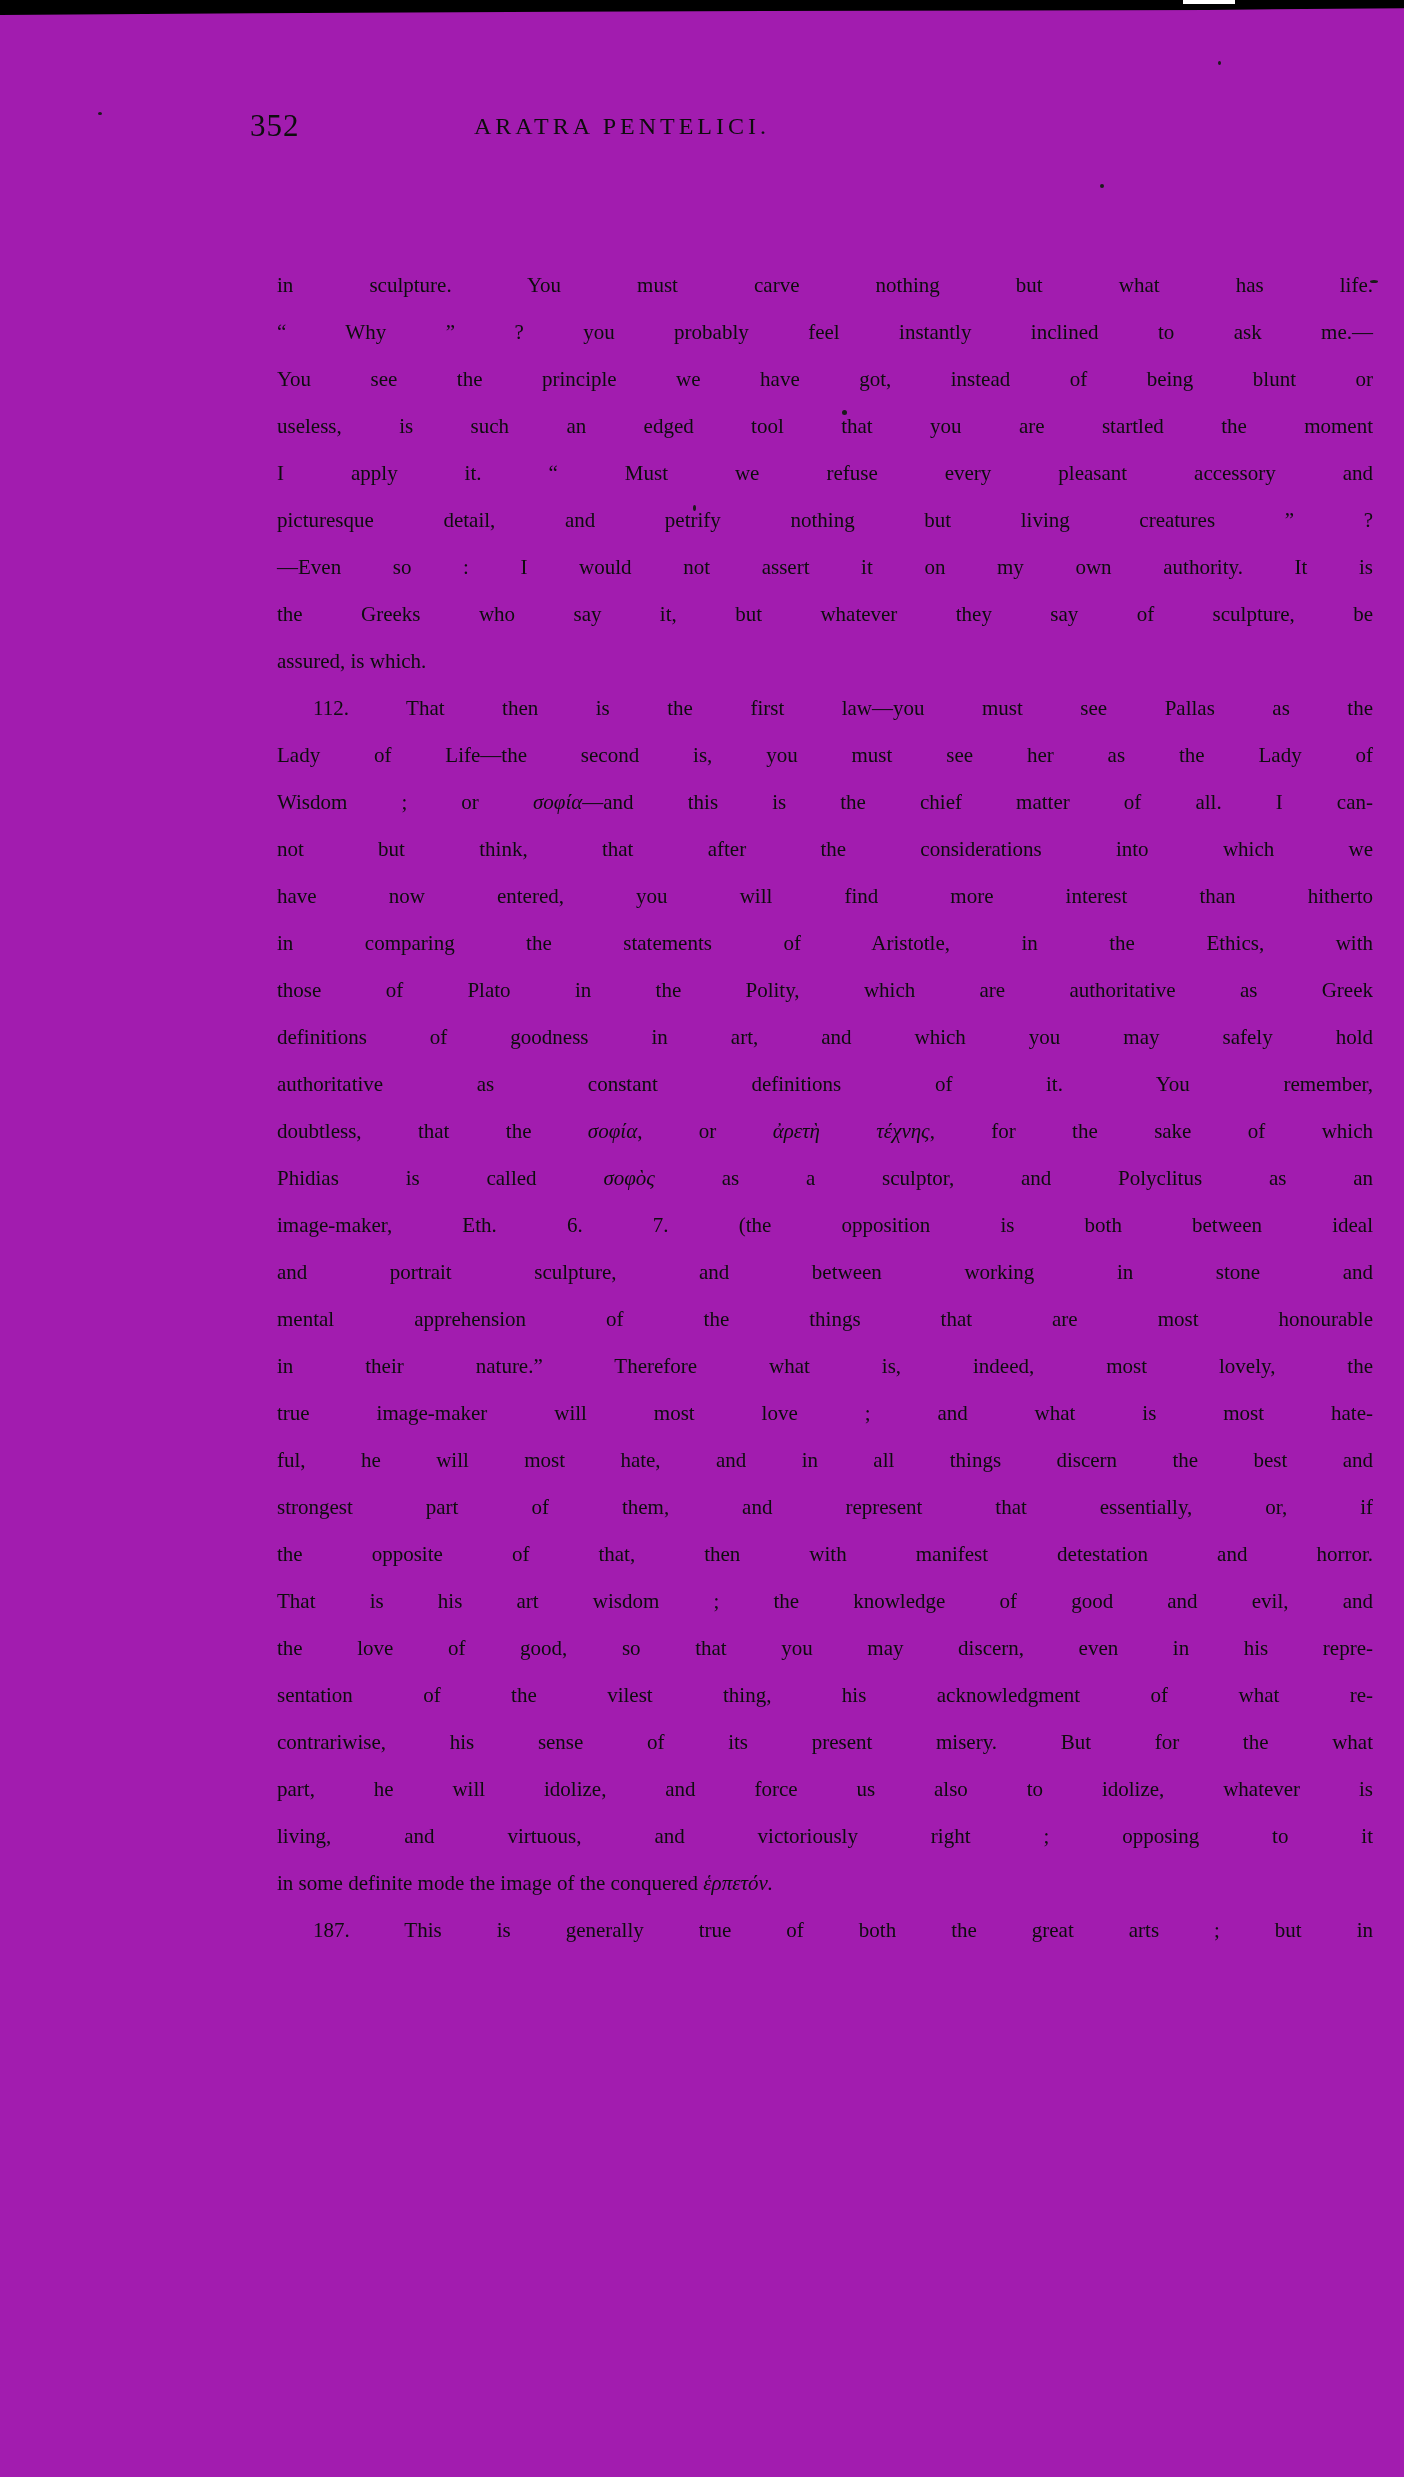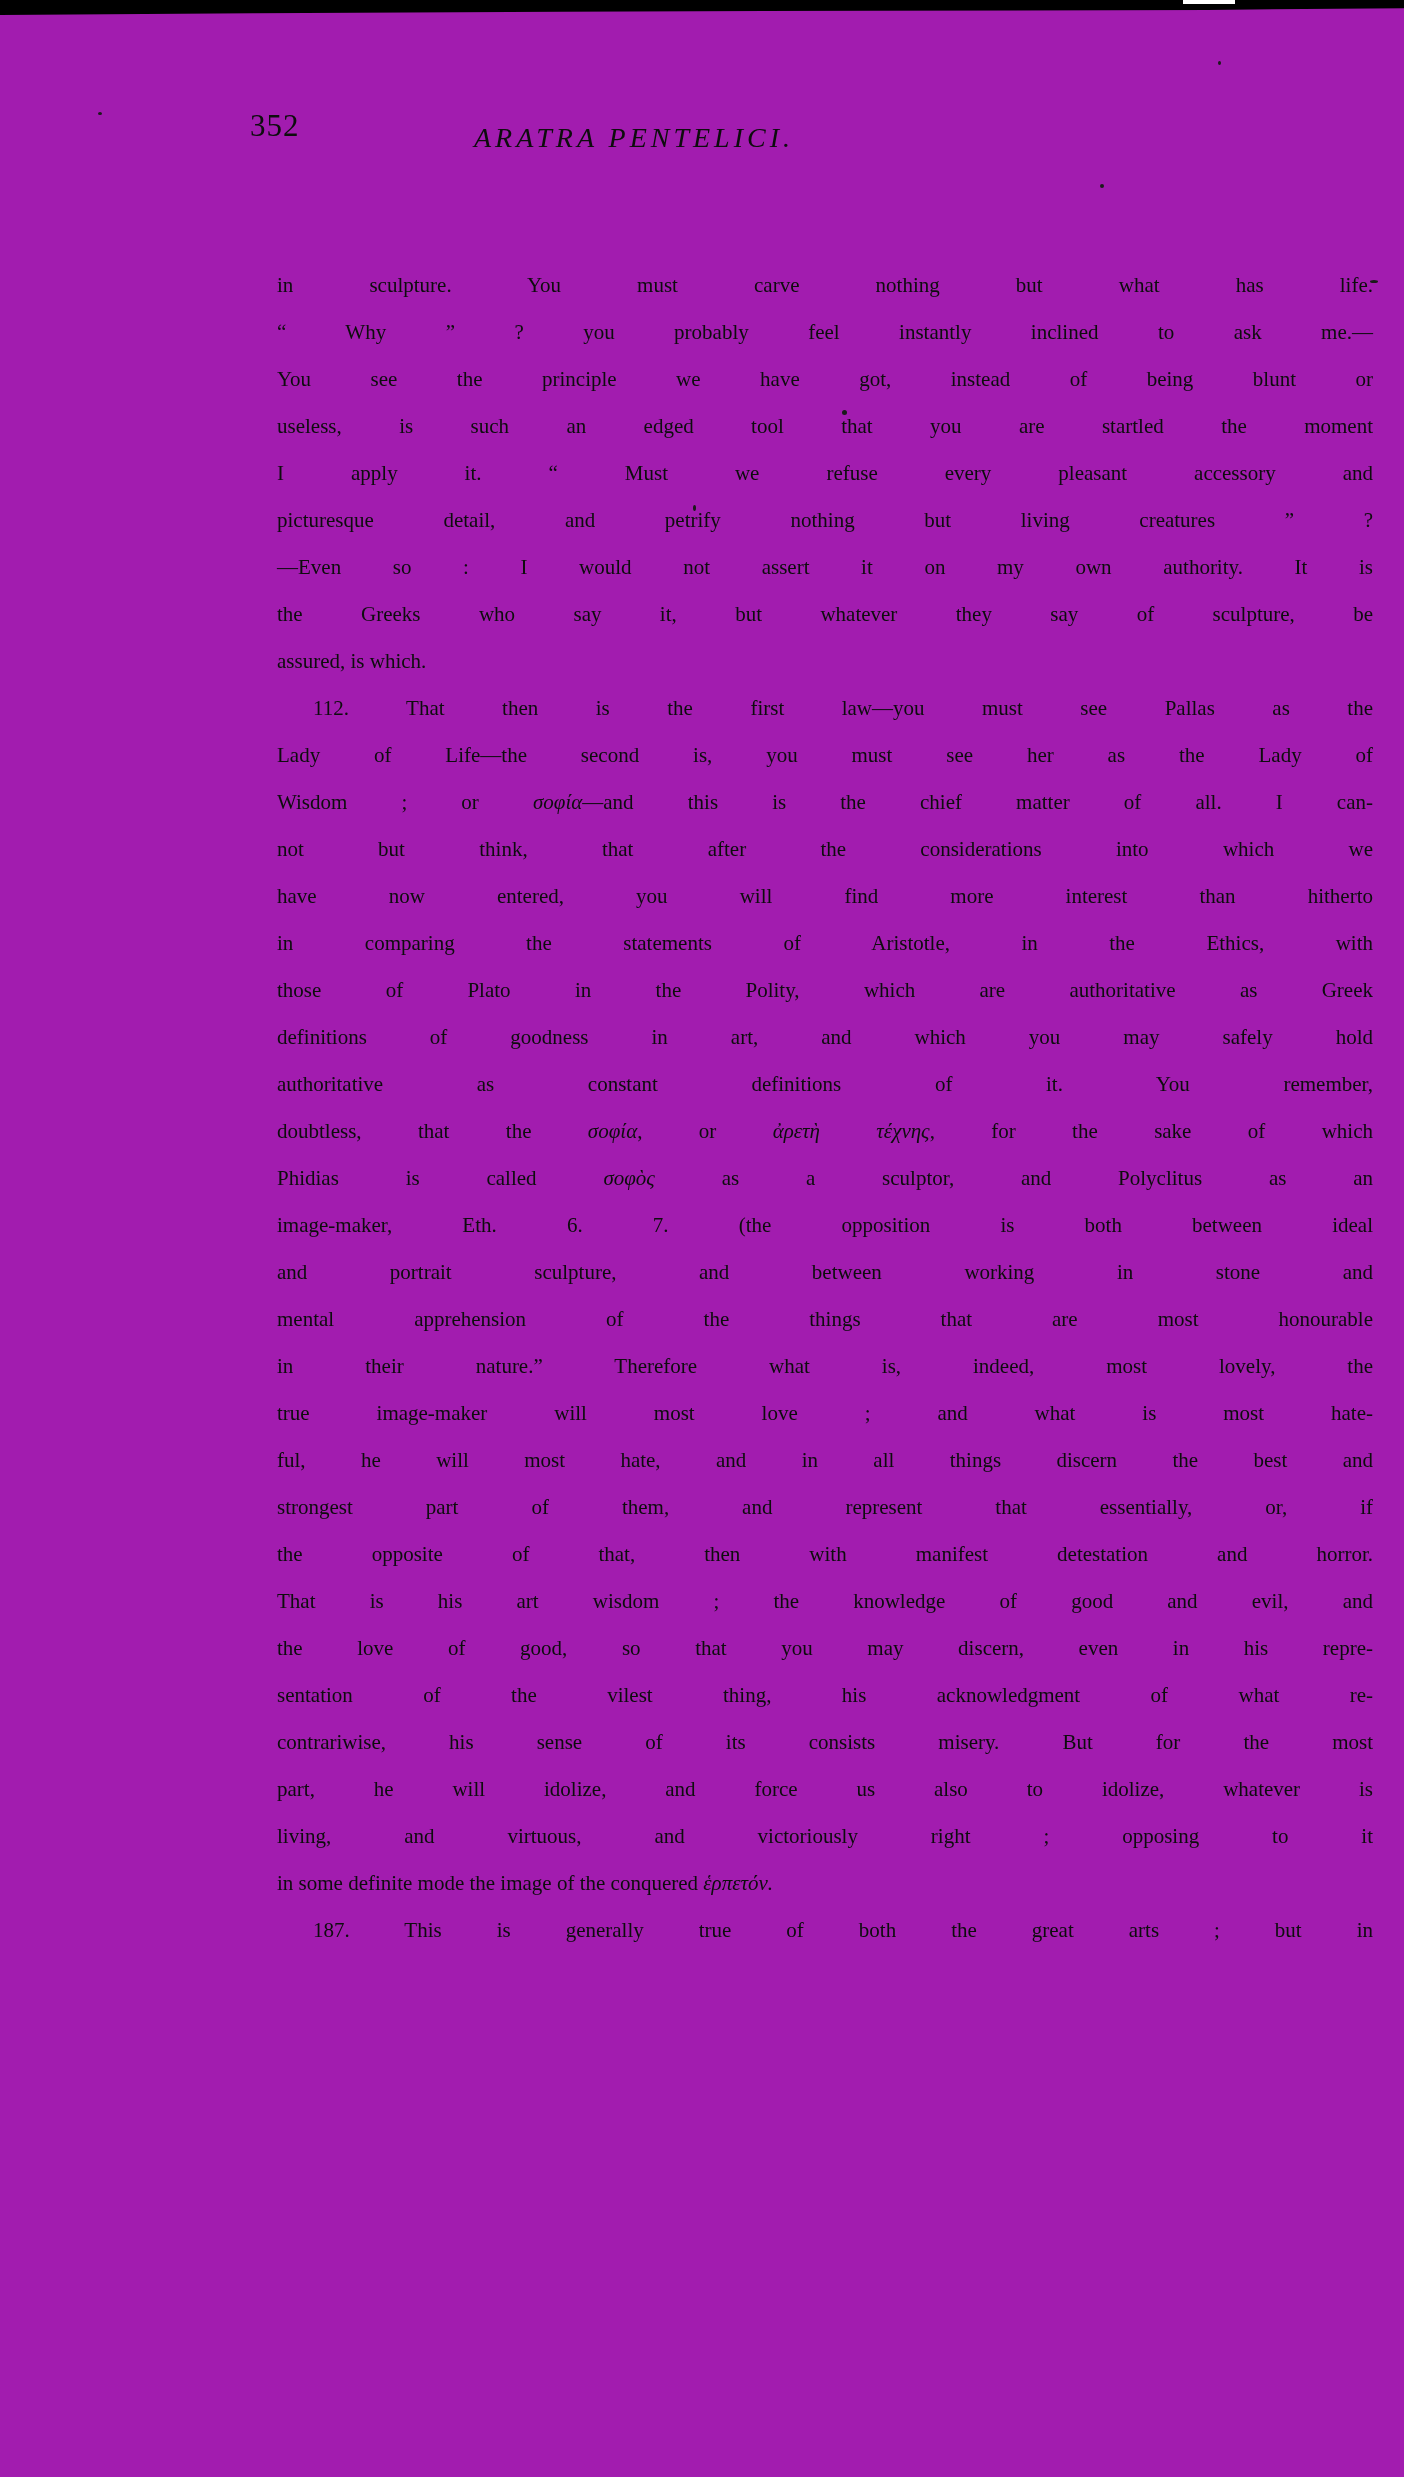--- a/index.html
+++ b/index.html
@@ -42,24 +42,22 @@
     position: absolute;
     left: 0;
     top: 0;
     font-size: 31px;
     letter-spacing: 1px;
   }
   .running-title {
     position: absolute;
     left: 224px;
     top: 0;
-    font-style: italic;
-    font-size: 28px;
+    font-size: 24px;
     letter-spacing: 4px;
-    margin-top: 12px;
   }
   .body-text {
     position: absolute;
     top: 262px;
     left: 257px;
     width: 1096px;
     font-size: 21px;
     margin-left: 20px;
   }
   .line {
@@ -122,21 +120,21 @@
       <div class="line"><span>and portrait sculpture, and between working in stone and</span></div>
       <div class="line"><span>mental apprehension of the things that are most honourable</span></div>
       <div class="line"><span>in their nature.”  Therefore what is, indeed, most lovely, the</span></div>
       <div class="line"><span>true image-maker will most love ; and what is most hate-</span></div>
       <div class="line"><span>ful, he will most hate, and in all things discern the best and</span></div>
       <div class="line"><span>strongest part of them, and represent that essentially, or, if</span></div>
       <div class="line"><span>the opposite of that, then with manifest detestation and horror.</span></div>
       <div class="line"><span>That is his art wisdom ; the knowledge of good and evil, and</span></div>
       <div class="line"><span>the love of good, so that you may discern, even in his repre-</span></div>
       <div class="line"><span>sentation of the vilest thing, his acknowledgment of what re-</span></div>
-      <div class="line"><span>contrariwise, his sense of its consists misery.  But for the most</span></div>
+      <div class="line"><span>contrariwise, his sense of its present misery.  But for the what</span></div>
       <div class="line"><span>part, he will idolize, and force us also to idolize, whatever is</span></div>
       <div class="line"><span>living, and virtuous, and victoriously right ; opposing to it</span></div>
       <div class="line last"><span>in some definite mode the image of the conquered </span><span class="greek">ἑρπετόν.</span></div>
       <div class="line indent"><span>187. This is generally true of both the great arts ; but in</span></div>
     </div>
 
   <div></div>
 <div class="speck" style="left: 1100px; top: 184px; width: 4px; height: 4px;"></div>
     <div class="speck" style="left: 842px; top: 410px; width: 5px; height: 5px;"></div>
     <div class="speck" style="left: 693px; top: 505px; width: 3px; height: 6px;"></div>

